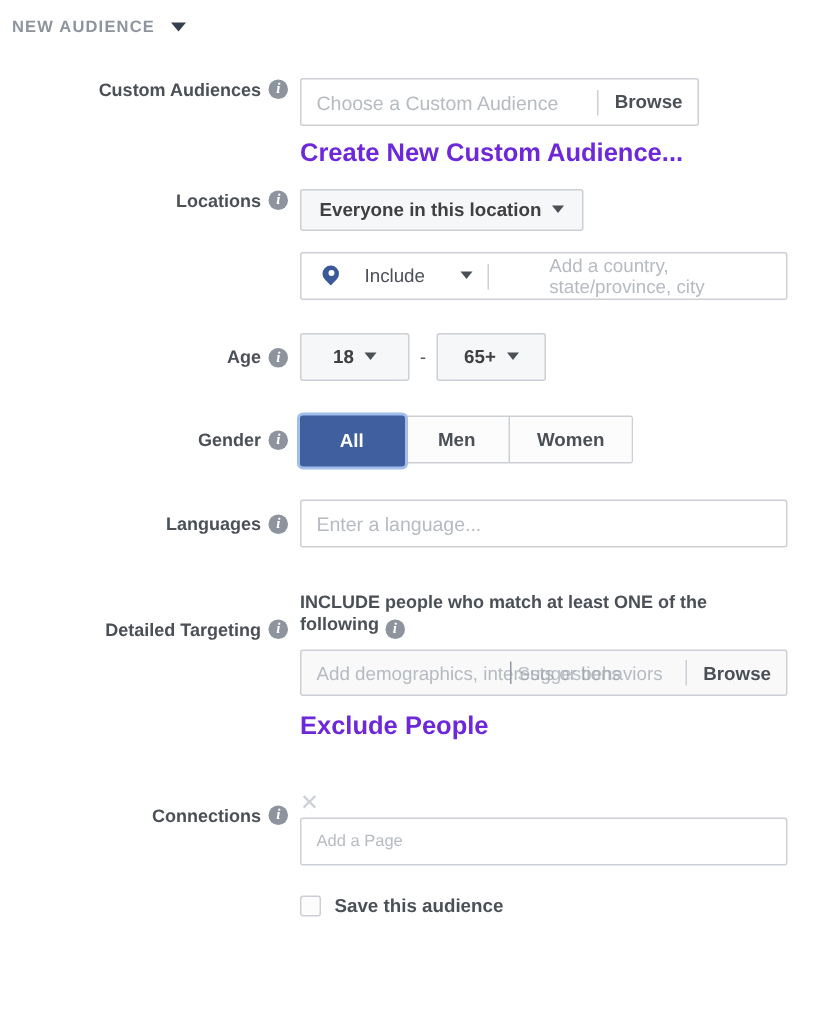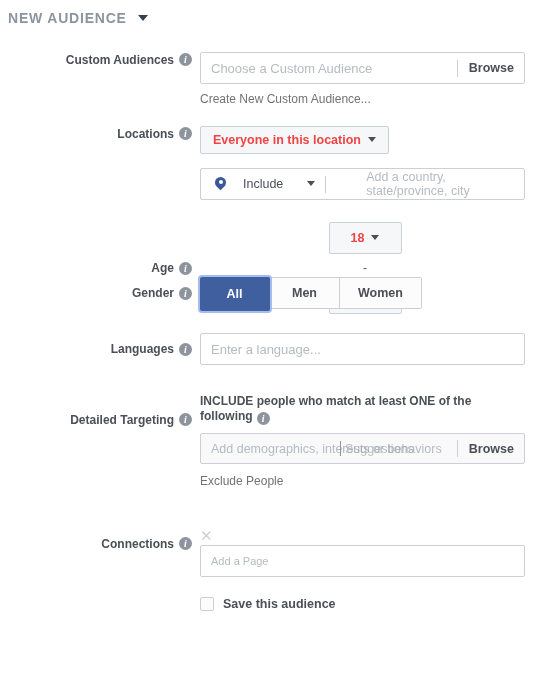--- a/index.html
+++ b/index.html
@@ -21,21 +21,21 @@
   
   .audience-header {
     position: absolute;
     left: 8px; top: 8px;
     display: flex;
     align-items: center;
     gap: 11px;
     height: 20px;
   }
   .audience-header .title {
-    font-size: 14px;
+    font-size: 11px;
     font-weight: bold;
     letter-spacing: 0.8px;
     color: #8d949e;
     text-transform: uppercase;
   }
   .caret-dark {
     width: 0; height: 0;
     border-left: 5px solid transparent;
     border-right: 5px solid transparent;
     border-top: 6px solid #37404f;
@@ -111,39 +111,40 @@
     background: #ccd0d5;
     margin: 0 11px 0 4px;
   }
   .browse-btn {
     font-size: 12.5px;
     font-weight: bold;
     color: #4b4f56;
     white-space: nowrap;
   }
   .link {
-    color: #737373;
-    font-size: 12px;
+    color: #6d28d9;
+    font-size: 17px;
     text-decoration: none;
     display: inline-block;
+    font-weight: bold;
   }
 
   
   .btn-drop {
     display: inline-flex;
     align-items: center;
     justify-content: center;
     background: #f6f7f9;
     border: 1px solid #ccd0d5;
     border-radius: 2px;
     height: 28px;
     padding: 0 12px;
     font-size: 12.5px;
     font-weight: bold;
-    color: #ef4444;
+    color: #404040;
     white-space: nowrap;
   }
 
   
   .include-wrap {
     border: 1px solid #ccd0d5;
     border-radius: 2px;
     height: 32px;
     display: flex;
     align-items: center;
@@ -303,21 +304,21 @@
     <span class="title">NEW AUDIENCE</span>
     <span class="caret-dark"></span>
   </div>
 
   <div class="row" style="left:0; top:52px; width:530px;">
     <div class="row-label">
       <span>Custom Audiences</span>
       <span class="info-icon">i</span>
     </div>
     <div class="row-field">
-      <div class="field-box" style="width:325px;">
+      <div class="field-box" style="width:266px;">
         <span class="ph grow">Choose a Custom Audience</span>
         <span class="browse-sep"></span>
         <span class="browse-btn">Browse</span>
       </div>
       <a class="link" style="margin-top:8px;">Create New Custom Audience...</a>
     </div>
   </div>
 
   <div class="row" style="left:0; top:126px; width:530px;">
     <div class="row-label">
@@ -339,21 +340,21 @@
         <span class="ph" style="font-size:12.5px;color:#b6bbc1;margin-left:28px;">Add a country, state/province, city</span>
       </div>
     </div>
   </div>
 
   <div class="row" style="left:0; top:222px; width:530px; align-items:center;">
     <div class="row-label" style="align-items:center; height:32px;">
       <span>Age</span>
       <span class="info-icon" style="top:0;">i</span>
     </div>
-    <div class="row-field" style="display:flex; align-items:center; gap:7px;flex-direction:column;">
+    <div class="row-field" style="display:flex; align-items:center; gap:7px;">
       <div class="btn-drop" style="min-width:73px; height:32px;">
         <span>18</span>
         <span class="caret-sm"></span>
       </div>
       <span style="font-size:12px;color:#4b4f56;">-</span>
       <div class="btn-drop" style="min-width:73px; height:32px;">
         <span>65+</span>
         <span class="caret-sm"></span>
       </div>
     </div>

